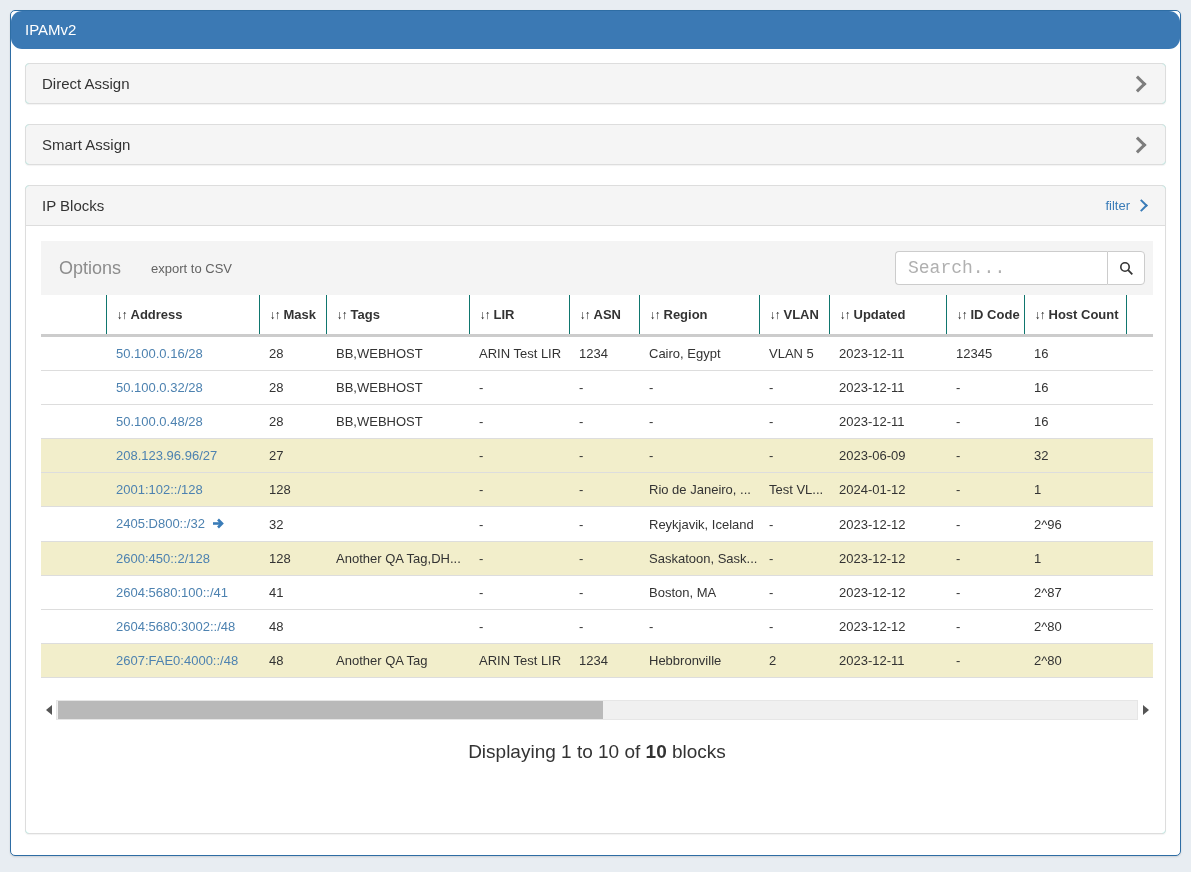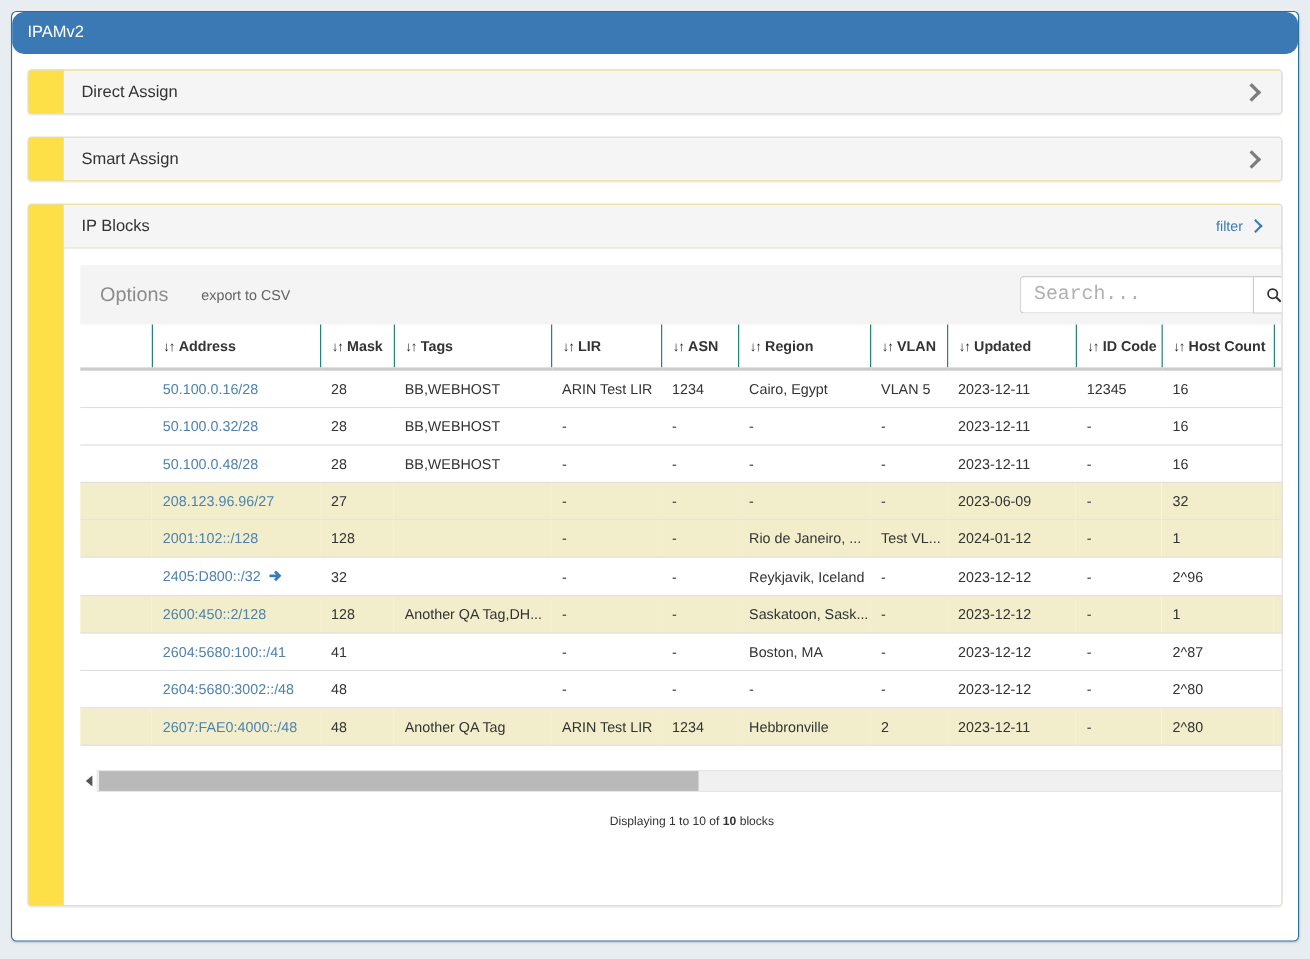--- a/index.html
+++ b/index.html
@@ -17,21 +17,21 @@
     overflow:hidden;box-shadow:0 1px 2px rgba(0,0,0,.12);
   }
   .outer-heading{
     background:var(--header-bg,#3b79b4);color:#fff;
     padding:10px 14px;font-size:15px;line-height:18px;border-radius:11px;
   }
   .outer-body{padding:14px;}
   
   .sub-panel{
     border:1px solid #ddd;border-radius:4px;margin-bottom:20px;
-    box-shadow:0 1px 1px rgba(0,0,0,.05);background:#fde047;overflow:hidden;padding-left:32px;
+    box-shadow:0 1px 1px rgba(0,0,0,.05);background:#5eead4;overflow:hidden;
   }
   .sub-heading{
     background:#f5f5f5;padding:10px 16px;display:flex;align-items:center;
     justify-content:space-between;font-size:15px;line-height:19px;color:#333;
     cursor:pointer;
   }
   .chev{
     display:inline-block;width:9px;height:9px;
     border-top:3px solid #7d7d7d;border-right:3px solid #7d7d7d;
     transform:rotate(45deg);margin-right:5px;
@@ -88,21 +88,21 @@
   .addr-link{color:var(--link,#4d82b0);text-decoration:none;}
   .goto-arrow{margin-left:7px;display:inline-block;vertical-align:-1px;cursor:pointer;}
   
   .hscrollbar{display:flex;align-items:center;height:20px;margin-top:22px;width:1112px;}
   .sb-arrow{width:15px;height:20px;display:flex;align-items:center;justify-content:center;cursor:pointer;flex:none;}
   .tri-l{width:0;height:0;border-top:5px solid transparent;border-bottom:5px solid transparent;border-right:6px solid #555;}
   .tri-r{width:0;height:0;border-top:5px solid transparent;border-bottom:5px solid transparent;border-left:6px solid #555;}
   .sb-track{flex:1;height:20px;background:#f0f0f0;position:relative;box-sizing:border-box;border:1px solid #e6e6e6;}
   .sb-thumb{position:absolute;left:1px;top:0;bottom:0;width:50.5%;background:#b9b9b9;cursor:grab;}
   
-  .displaying{margin-top:21px;width:1112px;text-align:center;font-size:11px;color:#333;}
+  .displaying{margin-top:21px;width:1112px;text-align:center;font-size:19px;color:#333;}
 </style>
 </head>
 <body>
 
 <div class="page">
   <div class="outer-panel">
     <div class="outer-heading">
       <span>IPAMv2</span>
     </div>
     <div class="outer-body">

